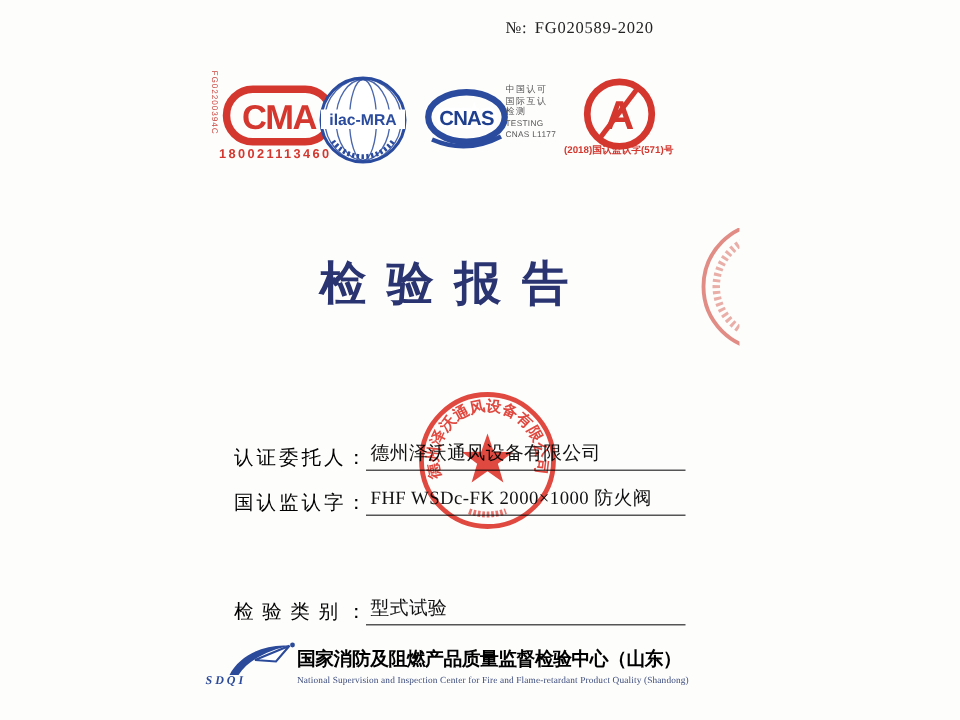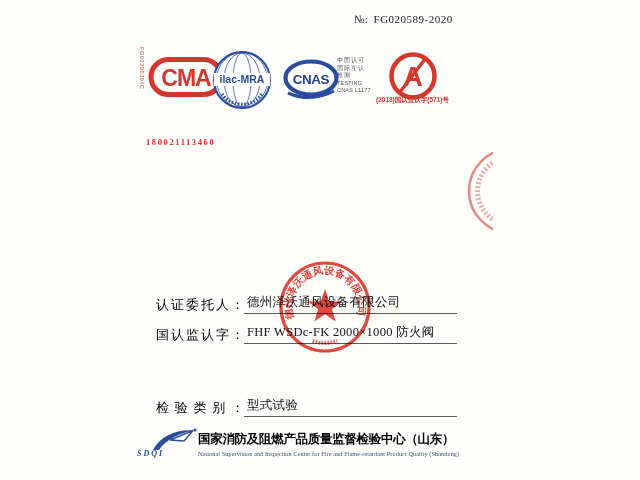--- a/index.html
+++ b/index.html
@@ -4,28 +4,28 @@
 <style>
   html,body{margin:0;padding:0;}
   body{
     width:640px;height:480px;position:relative;overflow:hidden;
     background:#fdfdfc;
     font-family:"Liberation Serif","DejaVu Serif",serif;
     color:#1a1a1a;
   }
   .abs{position:absolute;}
   
-  .report-no{left:354px;top:13px;font-size:11px;color:#222;letter-spacing:.5px;}
+  .report-no{left:337px;top:13px;font-size:11px;color:#222;letter-spacing:.5px;}
   .report-no .no-val{margin-left:5px;}
   
   .cma-vertical{left:139px;top:47px;font-size:5.5px;color:#cc4a44;
     writing-mode:vertical-rl;letter-spacing:.6px;height:58px;font-family:"Liberation Sans",sans-serif;}
   .cma-svg{left:148px;top:56px;}
   .cma-number{left:146px;top:97px;font-size:8.5px;font-weight:bold;color:#d4372e;
-    letter-spacing:1.6px;font-family:Liberation Serif, serif;margin-top:40px;}
+    letter-spacing:1.6px;font-family:Liberation Sans, sans-serif;}
   .ilac-svg{left:212px;top:50px;}
   .cnas-svg{left:283px;top:58px;}
   .cnas-caption{left:337px;top:57px;color:#555;font-family:"Liberation Sans",sans-serif;}
   .cnas-caption .cn{display:block;font-size:6px;line-height:7.5px;letter-spacing:1px;}
   .cnas-caption .en{display:block;font-size:5.5px;line-height:7px;letter-spacing:.2px;}
   .cal-svg{left:387px;top:50px;}
   .cal-caption{left:376px;top:96px;font-size:6.5px;font-weight:bold;color:#d4372e;
     font-family:"Liberation Sans",sans-serif;}
   
   .title-wrap{left:136px;top:168px;width:320px;text-align:center;}
@@ -94,20 +94,21 @@
   </div>
 
   <svg class="abs cal-svg" width="52" height="52" viewBox="0 0 52 52">
     <circle cx="26" cy="26" r="21.5" fill="none" stroke="#d4372e" stroke-width="4.5"></circle>
     <text x="26" y="36" text-anchor="middle" font-family="Liberation Sans,sans-serif" font-size="27" font-weight="bold" fill="#d4372e">A</text>
     <line x1="38" y1="9" x2="13" y2="42" stroke="#d4372e" stroke-width="3.4"></line>
   </svg>
   <div class="abs cal-caption">(2018)国认监认字(571)号</div>
 
   <div class="abs title-wrap">
+    <div class="title-cn">检验报告</div>
   </div>
 
   <svg class="abs stamp-partial" width="38" height="80" viewBox="0 0 38 80">
     <circle cx="56" cy="39" r="42" fill="none" stroke="#dd7a72" stroke-width="2.6"></circle>
     <circle cx="56" cy="39" r="33.5" fill="none" stroke="#e08a80" stroke-width="5" stroke-dasharray="2,2" opacity=".8"></circle>
   </svg>
 
   <div class="abs field-row row-1">
     <span class="field-label">认证委托人：</span><span class="field-value">德州泽沃通风设备有限公司</span>
   </div>

